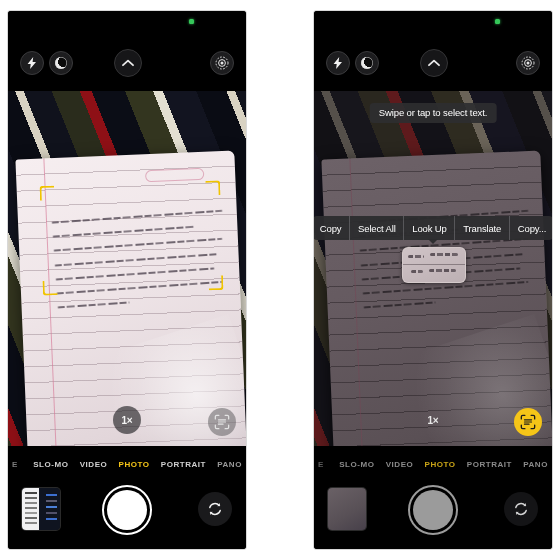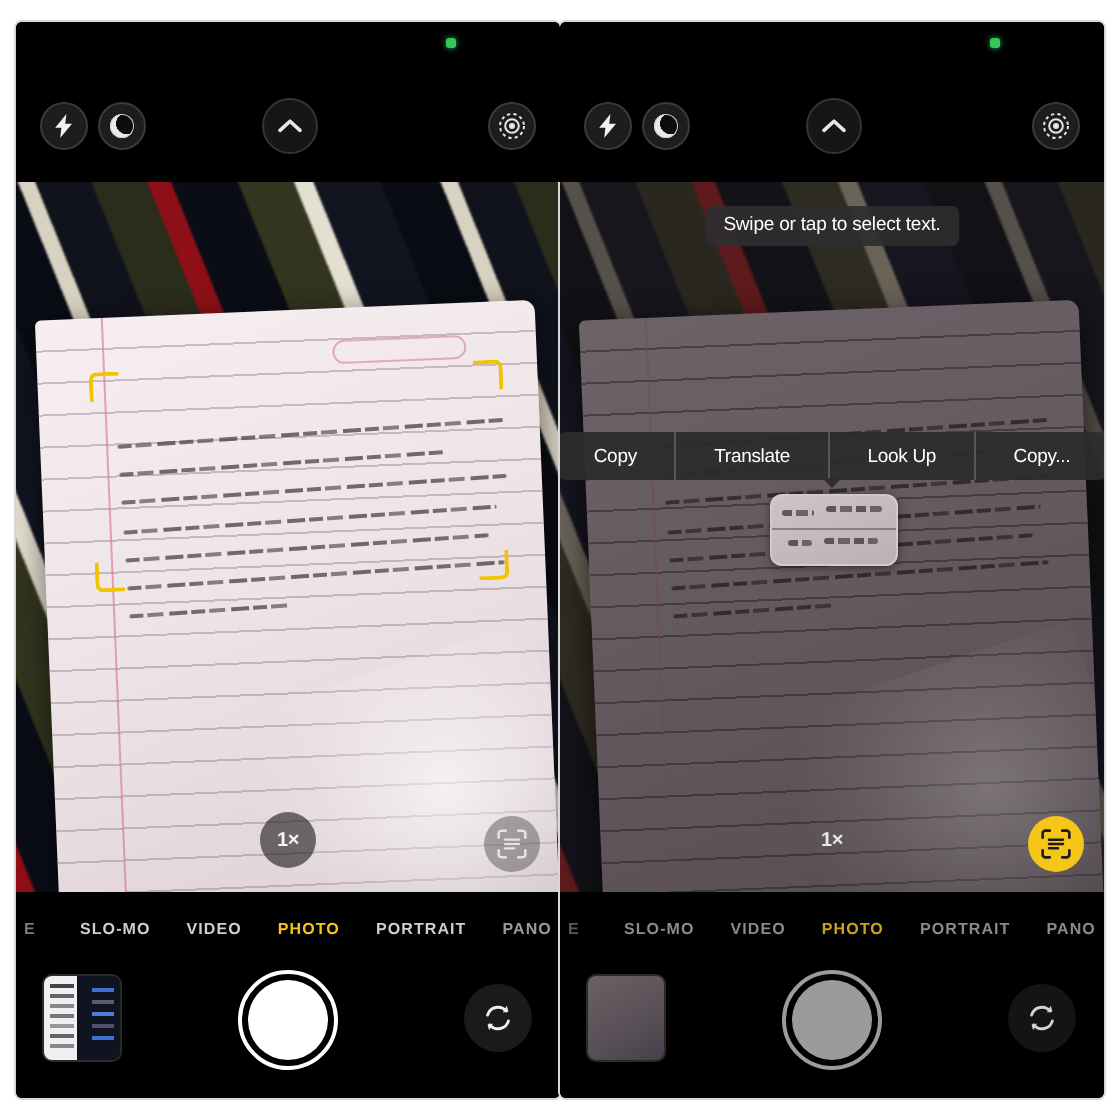--- a/index.html
+++ b/index.html
@@ -11,21 +11,21 @@
     overflow:hidden;
     position:relative;
   }
   .stage{
     position:absolute; left:0; top:0; width:560px; height:560px;
     display:flex; justify-content:space-between; align-items:center;
     padding:0 8px; box-sizing:border-box;
   }
   .phone{
     position:relative;
-    width:272px; height:538px;
+    width:238px; height:538px;
     background:#000;
     border-radius:3px;
     overflow:hidden;
     box-shadow:0 0 0 1px #d8d8d8;
     flex:0 0 auto;
   }
 
   
   .statusstrip{
     position:absolute;left:0;top:0;width:100%;height:22px;background:#000;z-index:9;
@@ -464,22 +464,23 @@
           <div class="hw-line dim hw-l6"></div>
           <div class="hw-line dim hw-l7"></div>
         </div>
         <div class="glare dim"></div>
       </div>
 
       <div class="tooltip">Swipe or tap to select text.</div>
 
       <div class="ctxmenu">
         <div class="ctxitem">Copy</div>
+        <div class="ctxitem">Select All</div>
+        <div class="ctxitem">Look Up</div>
         <div class="ctxitem">Translate</div>
-        <div class="ctxitem">Look Up</div>
         <div class="ctxitem">Copy...</div>
       </div>
       <div class="ctxcaret"></div>
 
       <div class="loupe">
         <div class="lrule" style="top:16px;"></div>
         <div class="lw" style="left:5px;top:7px;width:16px;"></div>
         <div class="lw" style="left:27px;top:5px;width:28px;"></div>
         <div class="lw" style="left:8px;top:22px;width:12px;"></div>
         <div class="lw" style="left:26px;top:21px;width:27px;"></div>

